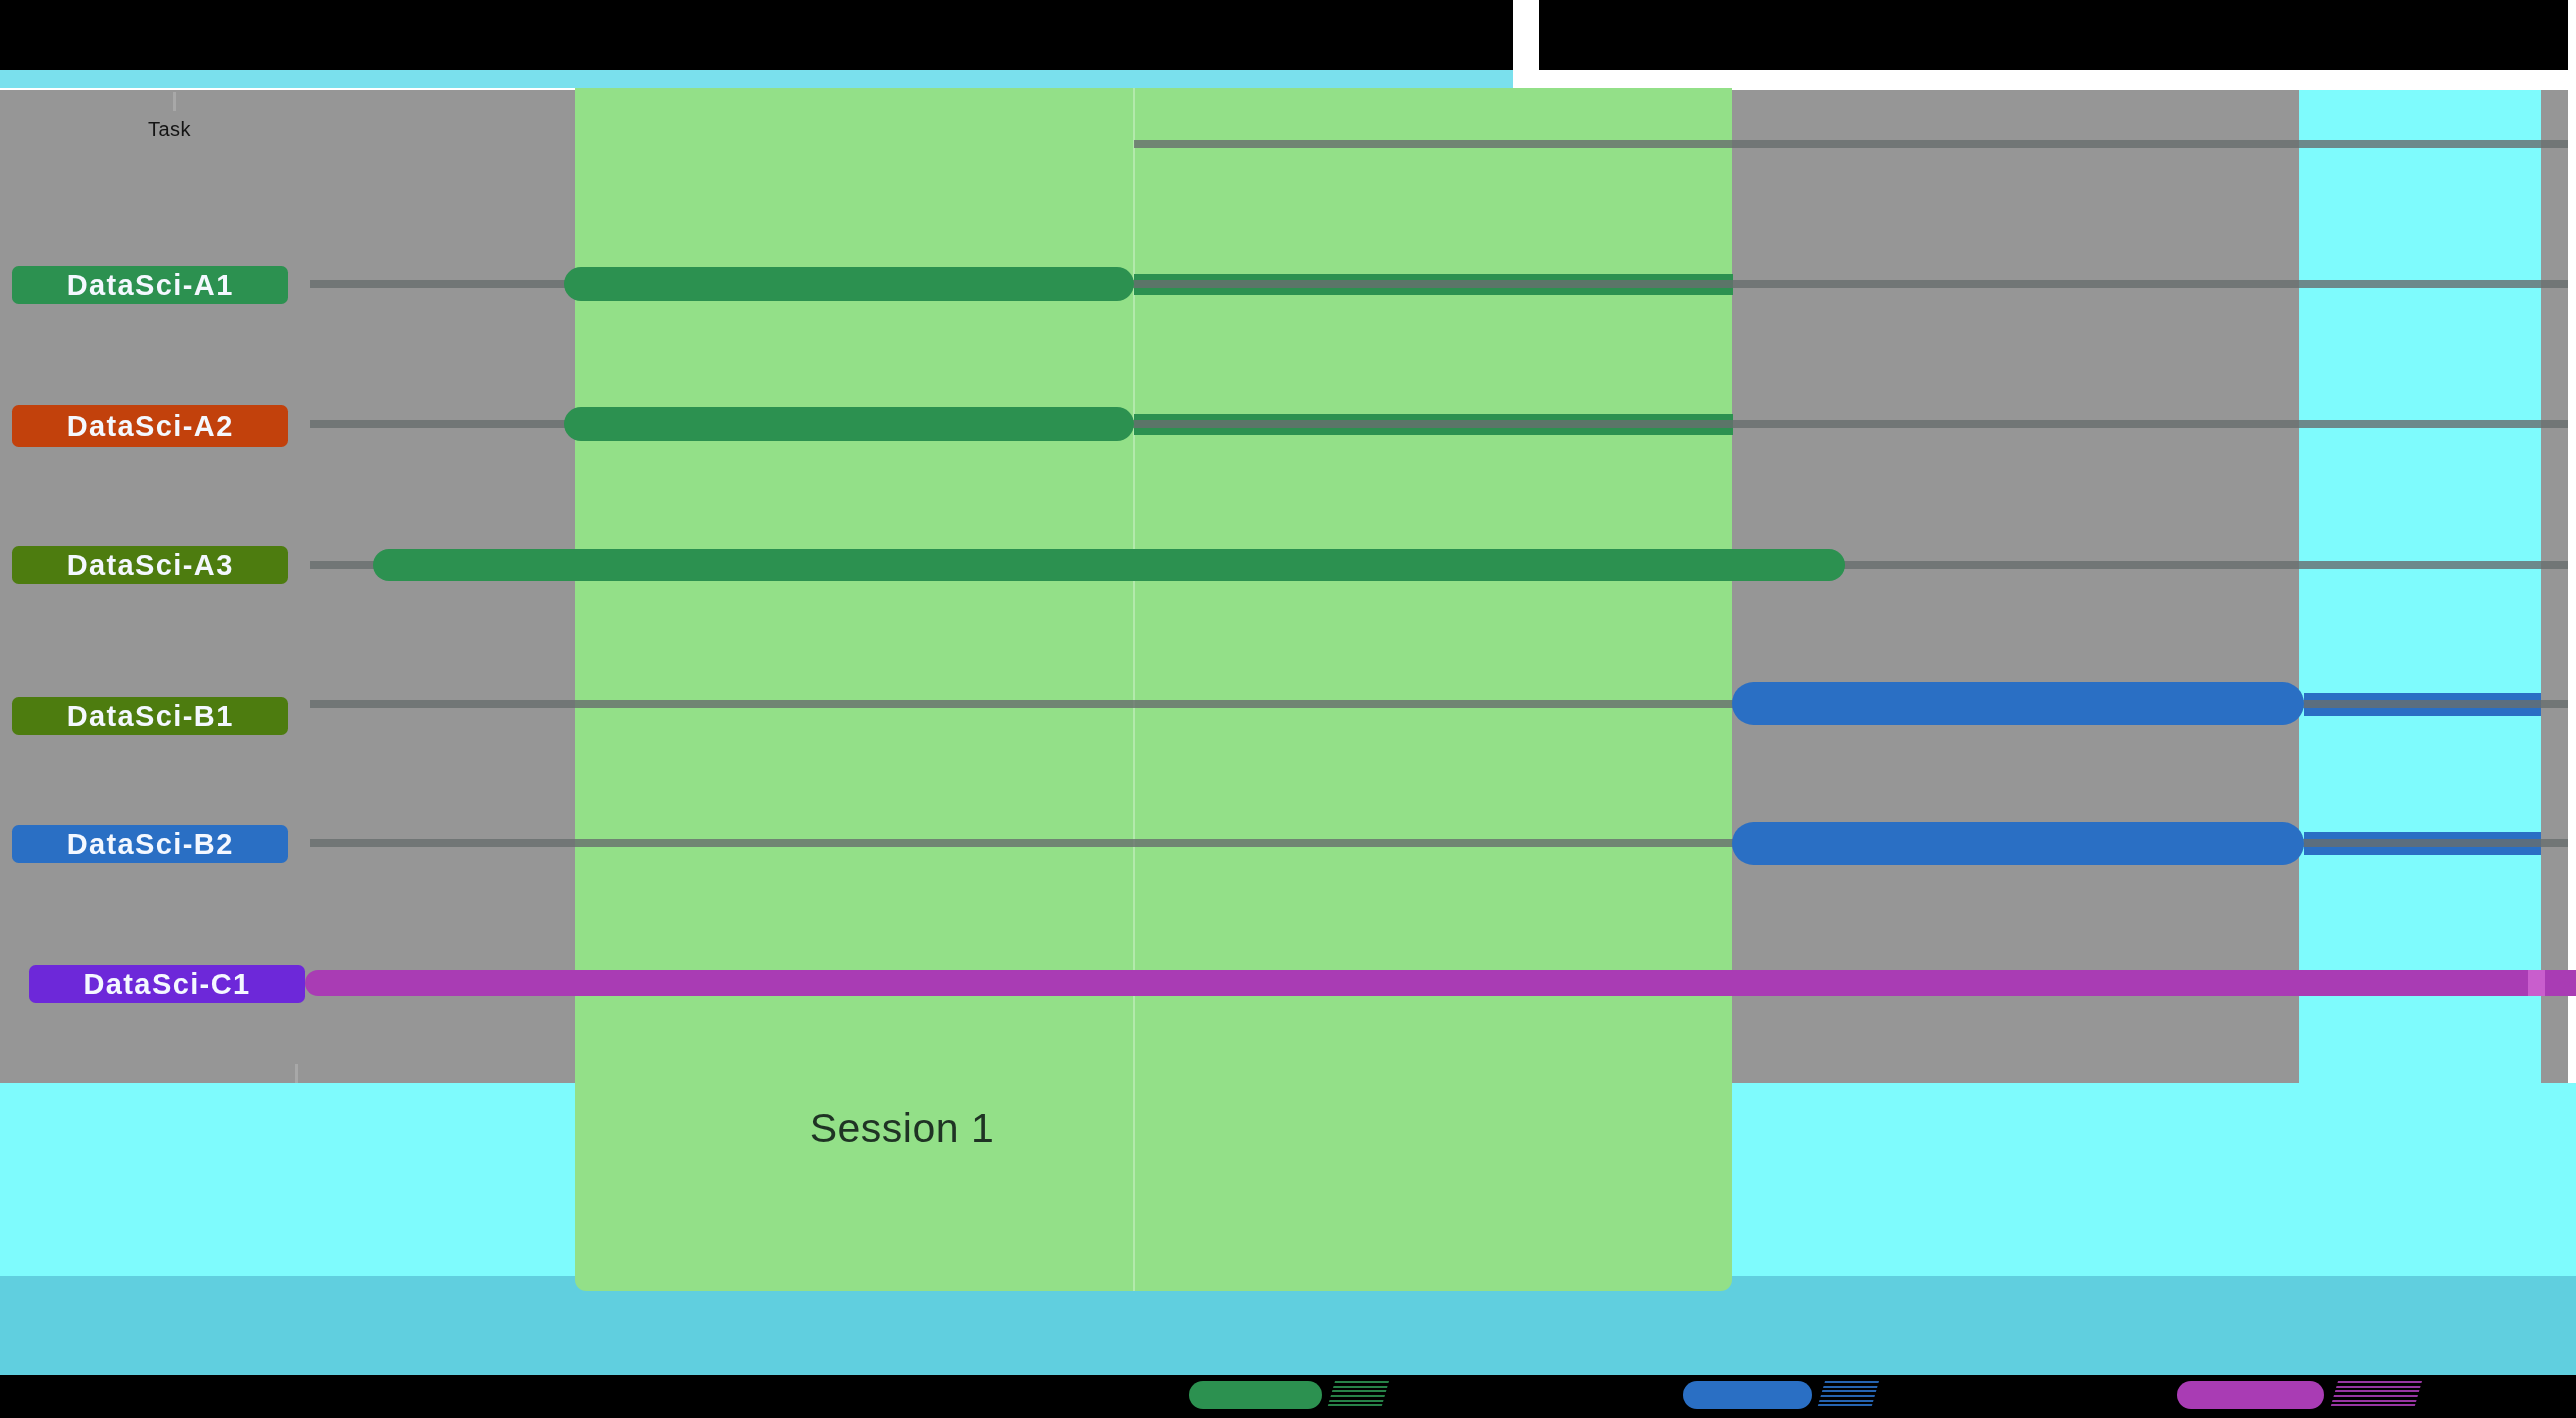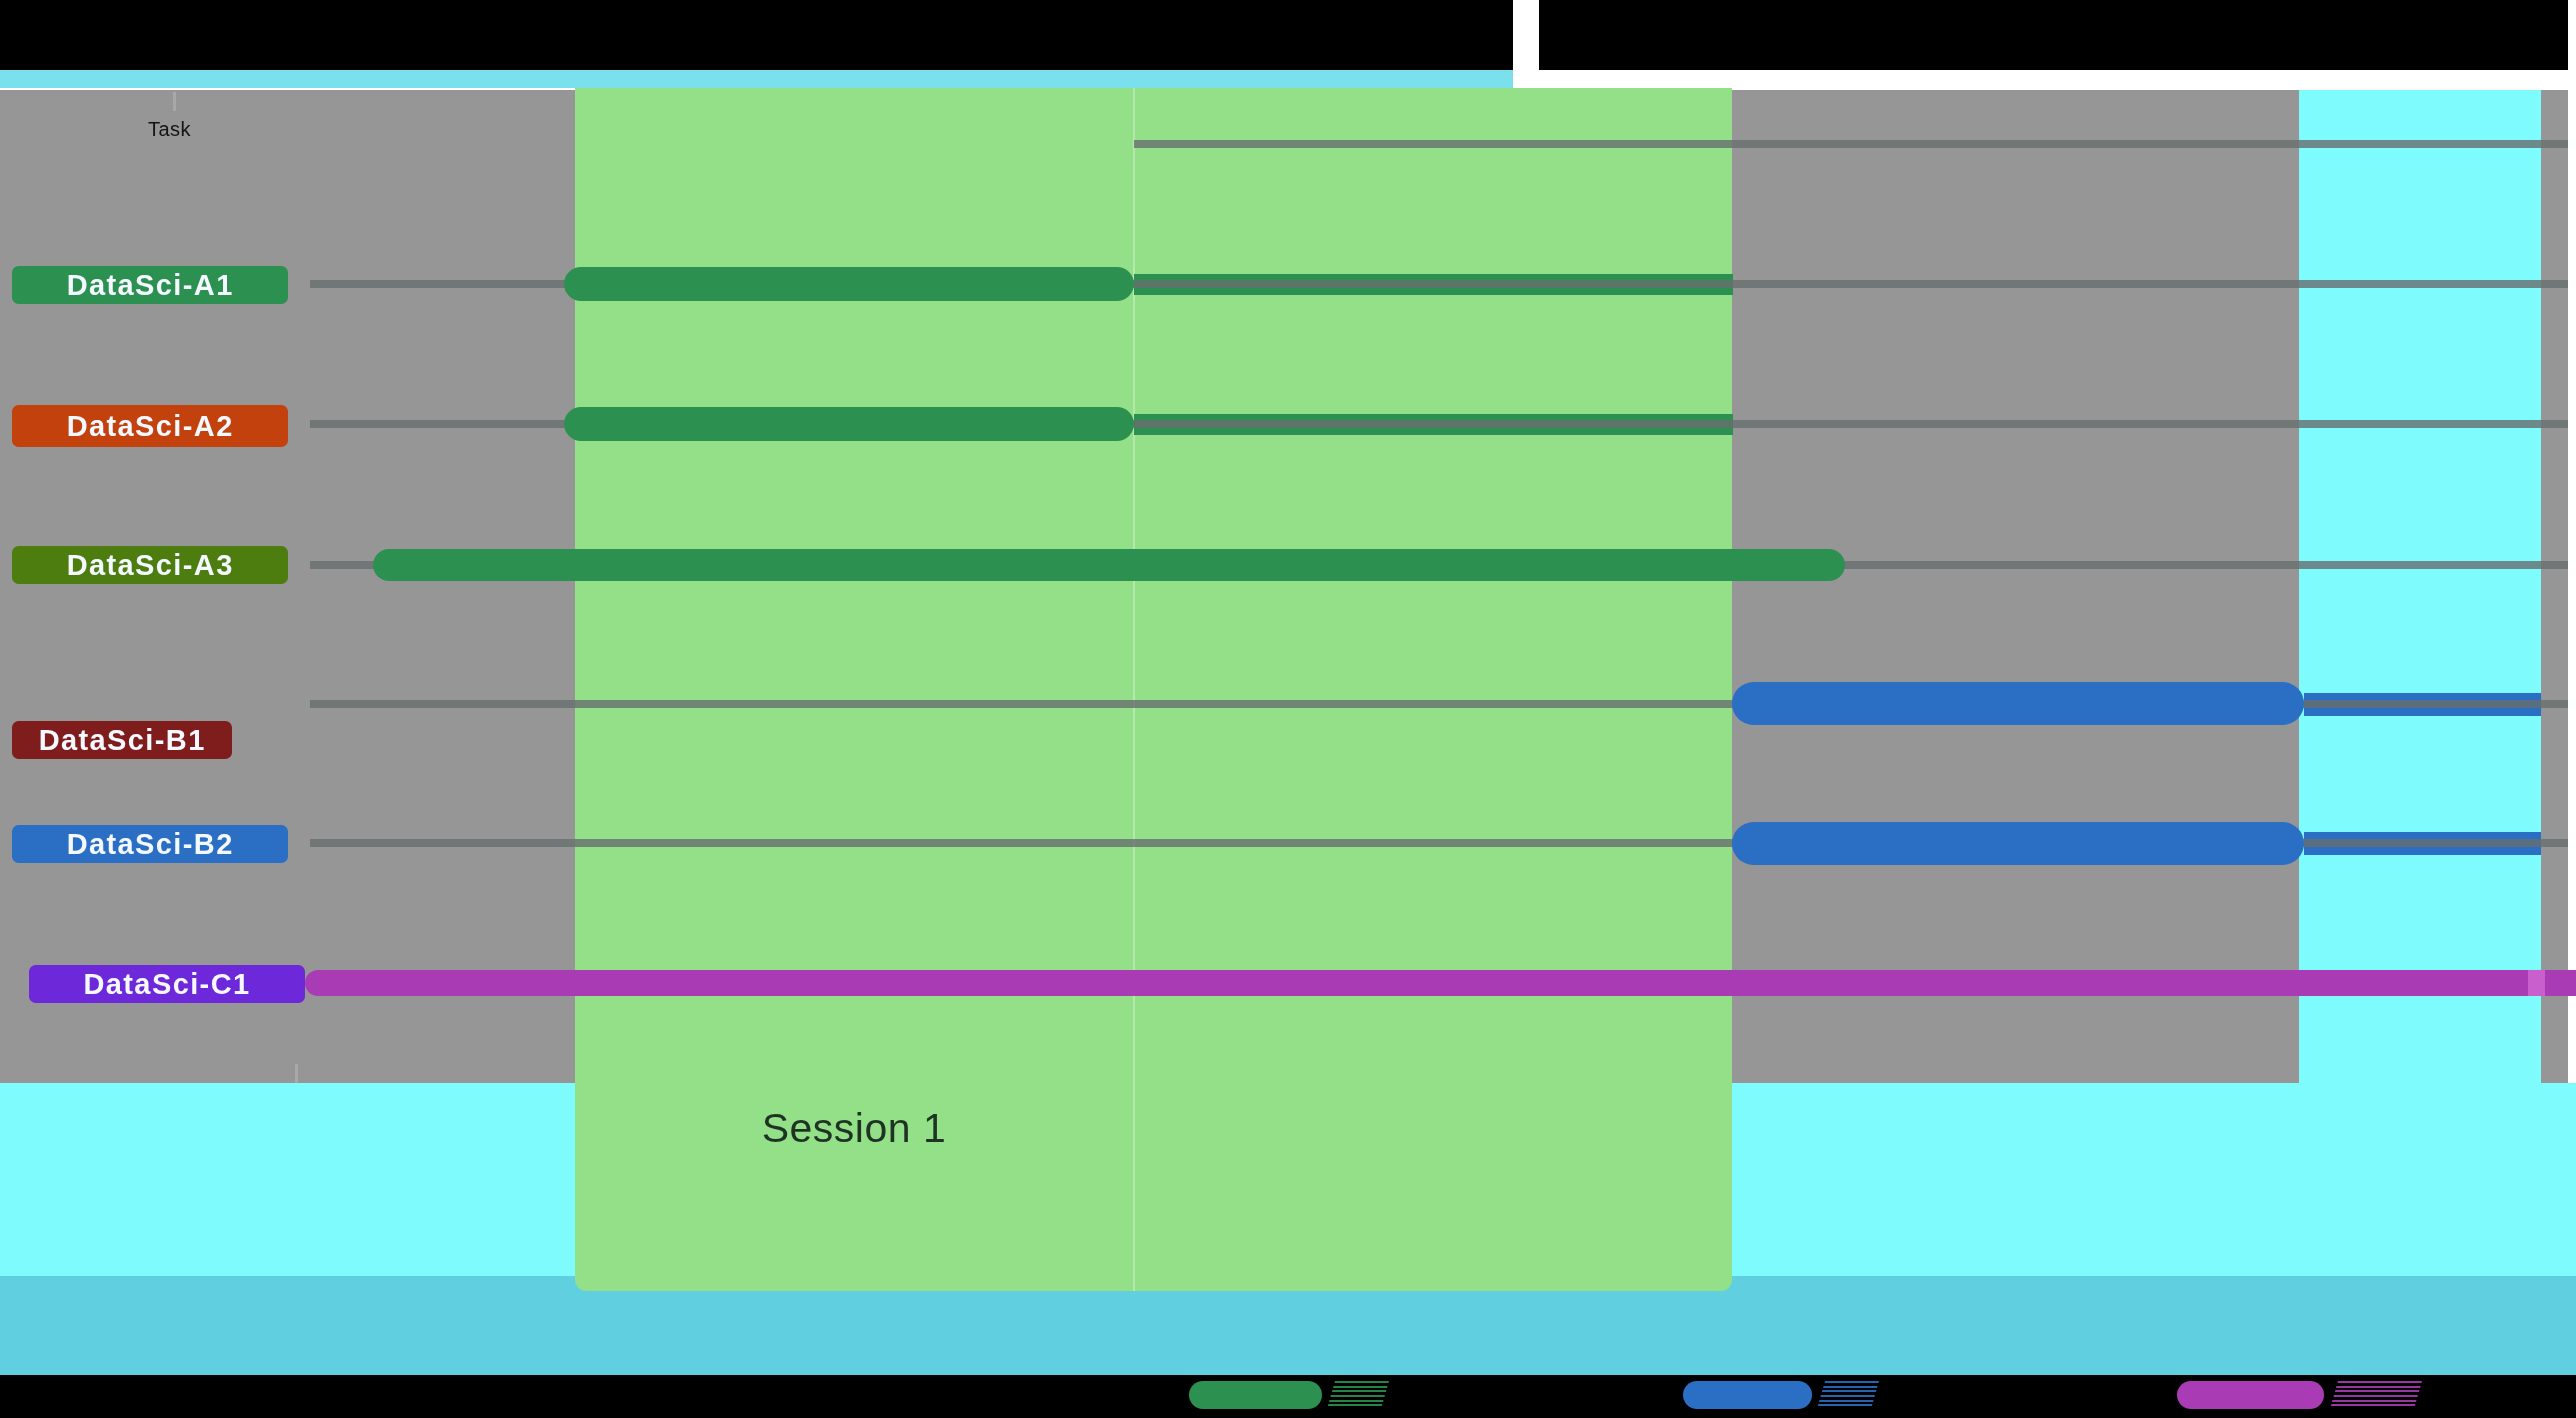--- a/index.html
+++ b/index.html
@@ -19,21 +19,21 @@
   #bright-band     {left:0;top:1083px;width:2576px;height:193px;background:var(--bright);}
   #bottom-band     {left:0;top:1276px;width:2576px;height:99px;background:var(--band);}
   #bright-vrect    {left:2299px;top:90px;width:242px;height:1186px;background:var(--bright);border-radius:0 0 9.4px 9.4px;}
   #session1-region {left:575px;top:86px;width:1157px;height:1205px;background:var(--green-region);border-radius:0 0 11.3px 11.3px;}
   #session1-seam   {left:558px;top:0;width:1.9px;height:100%;background:rgba(255,255,255,0.30);}
   #session2-region {left:1732px;top:86px;width:567px;height:1205px;background:var(--cyan-region);border-radius:0 0 11.3px 11.3px;}
   .session-label{
     position:absolute;top:1019px;left:0;text-align:center;
     font-size:41px;letter-spacing:0.5px;
   }
-  #session1-label{width:558px;color:#1f3324;}
+  #session1-label{width:558px;color:#1f3324;padding-left:48px;}
   #session2-label{width:567px;color:#143540;}
   #task-header{
     left:148px;top:118px;font-size:20px;color:#141414;letter-spacing:0.5px;
   }
   #bottom-black-bar{left:0;top:1375px;width:2576px;height:44px;background:var(--black);}
 
   .gridline{background:var(--gridline);}
   .row-label-pill{
     border-radius:6.6px;display:flex;align-items:center;justify-content:center;
     color:#f4f8ff;font-size:29px;font-weight:700;letter-spacing:1.4px;white-space:nowrap;
@@ -86,21 +86,21 @@
       <div class="abs bar" style="left: 373px; top: 549px; width: 1472px; height: 32px; background: rgb(44, 145, 80);"></div>
       <div class="abs bar" style="left: 1732px; top: 682px; width: 572px; height: 43px; background: rgb(42, 111, 196);"></div>
       <div class="abs bar" style="left: 1732px; top: 822px; width: 572px; height: 43px; background: rgb(42, 111, 196);"></div>
       <div class="abs bar" style="left: 305px; top: 970px; width: 2271px; height: 26px; background: rgb(169, 60, 180); border-radius: 937px 0px 0px 937px;"></div>
       <div class="abs " style="left: 2528px; top: 970px; width: 17px; height: 26px; background: rgb(201, 94, 205);"></div>
     </div>
   <div id="labels-layer">
       <div class="abs row-label-pill" style="left: 12.2px; top: 266px; width: 276px; height: 38px; background: rgb(44, 145, 80);">DataSci-A1</div>
       <div class="abs row-label-pill" style="left: 12.2px; top: 405px; width: 276px; height: 42px; background: #c2410c;">DataSci-A2</div>
       <div class="abs row-label-pill" style="left: 12.2px; top: 546px; width: 276px; height: 38px; background: #4d7c0f;">DataSci-A3</div>
-      <div class="abs row-label-pill" style="left: 12.2px; top: 721px; width: 220px; height: 38px; background: #7f1d1d;">DataSci-B1</div>
+      <div class="abs row-label-pill" style="left: 12.2px; top: 697px; width: 276px; height: 38px; background: #4d7c0f;">DataSci-B1</div>
       <div class="abs row-label-pill" style="left: 12.2px; top: 825px; width: 276px; height: 38px; background: rgb(42, 111, 196);">DataSci-B2</div>
       <div class="abs row-label-pill" style="left: 29px; top: 965px; width: 276px; height: 38px; background: #6d28d9;">DataSci-C1</div>
     </div>
 
   <div class="abs" id="task-header">Task</div>
 
   <div class="abs" id="top-black-left"></div>
   <div class="abs" id="top-black-right"></div>
   <div class="abs" id="top-cyan-strip"></div>
   <div class="abs" id="top-white-strip"></div>

